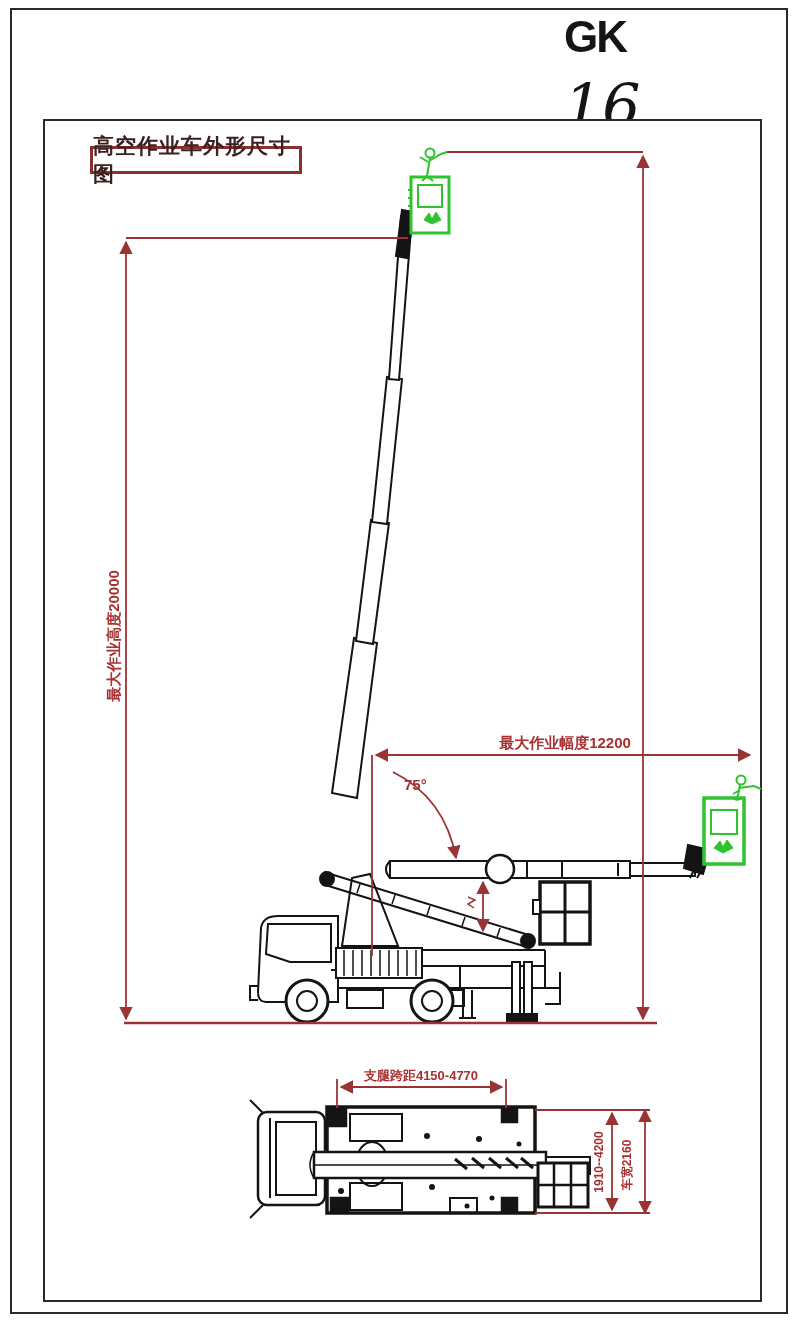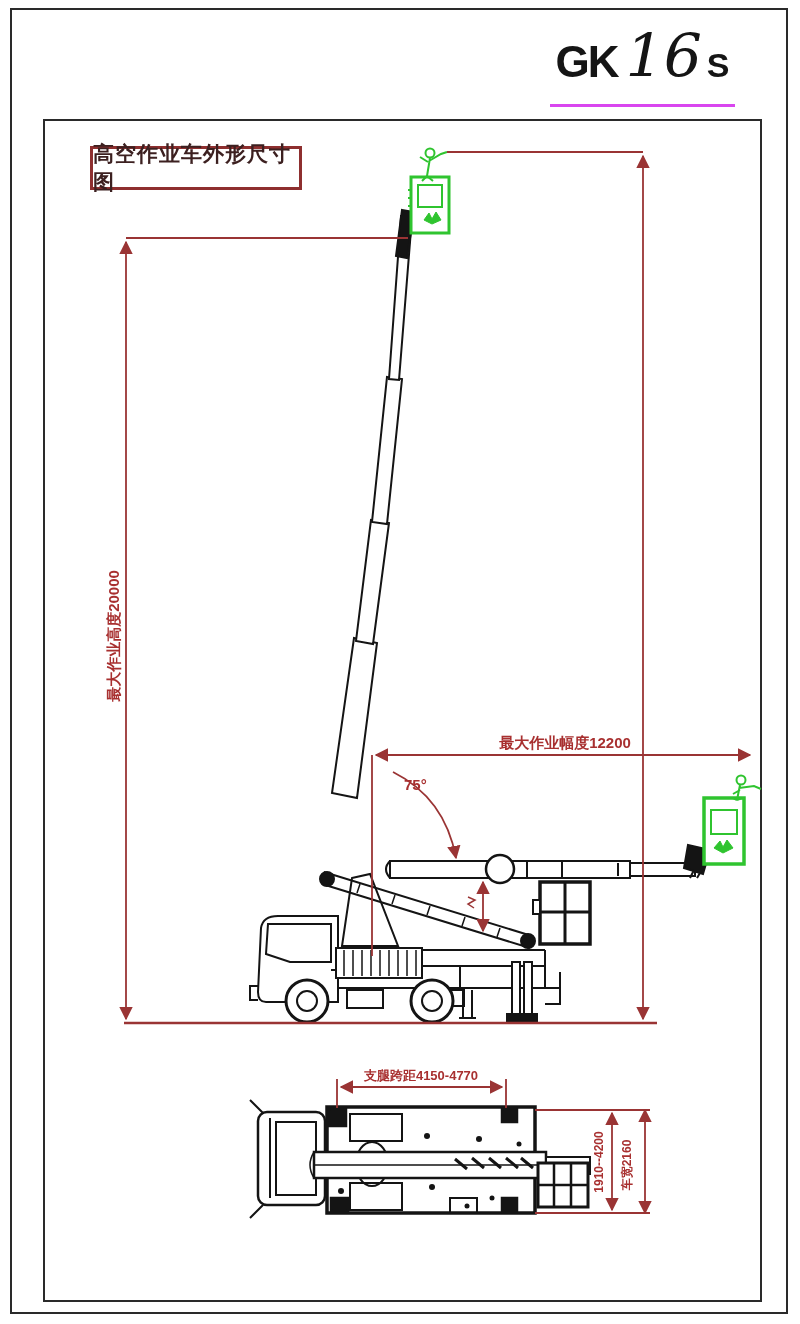--- a/index.html
+++ b/index.html
@@ -1,26 +1,26 @@
 <!DOCTYPE html>
 <html><head>
 <meta charset="utf-8">
 <style>
   * { margin:0; padding:0; box-sizing:border-box; }
   html,body { width:800px; height:1324px; background:#ffffff; font-family:"Liberation Sans", sans-serif; }
   .page { position:relative; width:800px; height:1324px; background:#fff; overflow:hidden; }
   .outer-border { position:absolute; left:10px; top:8px; width:778px; height:1306px; border:2px solid #2a2a2a; }
   .inner-frame { position:absolute; left:43px; top:119px; width:719px; height:1183px; border:2px solid #2a2a2a; background:#fff; }
   .logo { position:absolute; left:550px; top:12px; width:185px; text-align:center; color:#151515; }
-  .logo-line { display:flex; align-items:baseline; justify-content:center; border-bottom:3px solid #d946ef; padding:0 6px 17px 6px; }
+  .logo-line { display:flex; align-items:baseline; justify-content:center; border-bottom:3px solid #d946ef; padding:0 6px 17px 6px;flex-direction:column; }
   .logo-gk { font-size:44px; font-weight:900; letter-spacing:-2px; font-family:"Liberation Sans",sans-serif; }
   .logo-16 { font-size:60px; font-style:italic; font-family:"DejaVu Serif",serif; font-weight:500; margin:14px 5px 0 8px; line-height:1; }
   .logo-s { font-size:34px; font-weight:900; }
   .logo-sub { font-size:22px; font-weight:900; letter-spacing:2px; margin-top:2px; }
-  .title-box { position:absolute; left:90px; top:146px; width:212px; height:44px; border:3px solid #8e2f2f;
+  .title-box { position:absolute; left:90px; top:146px; width:212px; height:28px; border:3px solid #8e2f2f;
                display:flex; align-items:center; justify-content:center; font-size:21px; font-weight:bold;
                color:#3c2020; letter-spacing:1px; background:#fff; }
   svg.drawing { position:absolute; left:0; top:0; width:800px; height:1324px; }
   svg text { font-family:"Liberation Sans", sans-serif; font-weight:bold; fill:#a83030; stroke:none; }
 </style>
 </head>
 <body>
 
 <div class="page">
 

